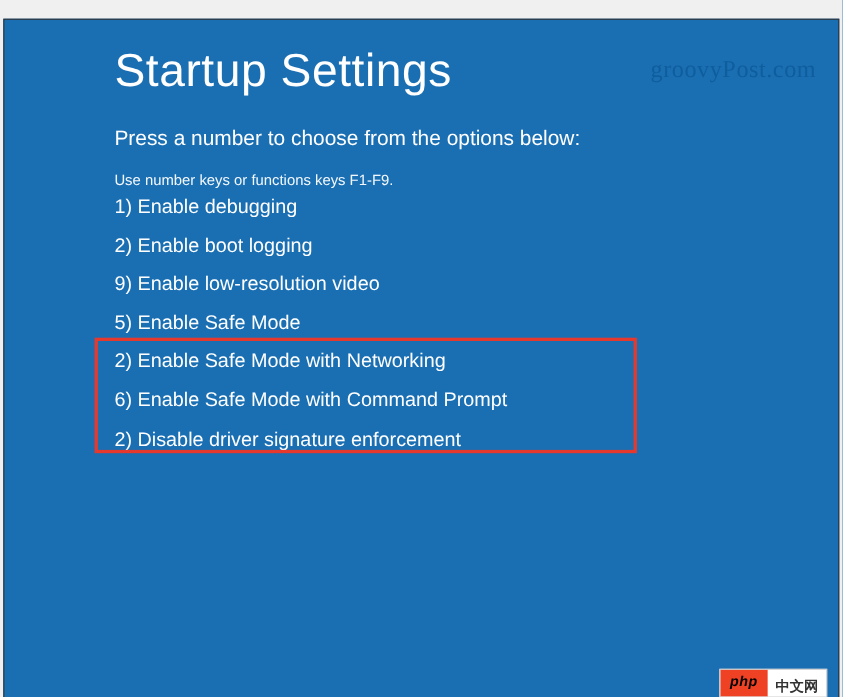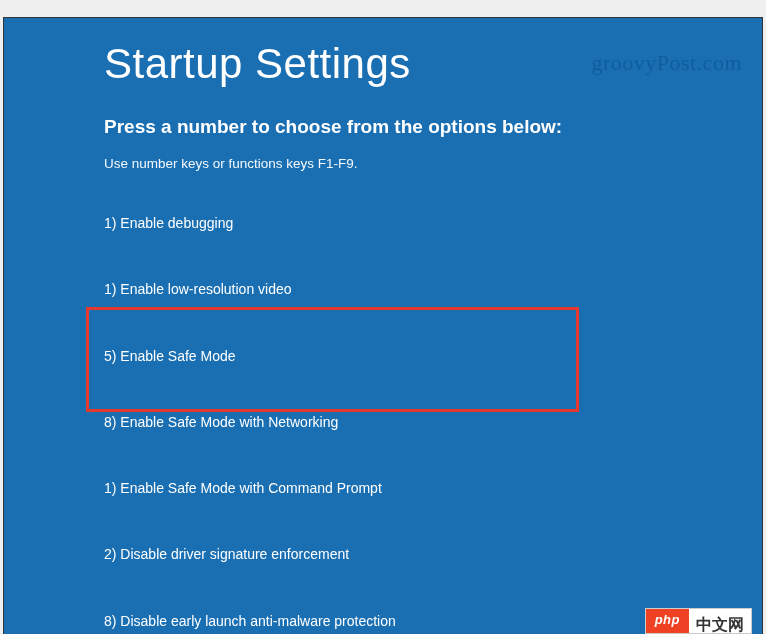--- a/index.html
+++ b/index.html
@@ -27,37 +27,36 @@
       overflow: hidden;
     }
     .title {
       font-size: 42px;
       font-weight: 200;
       letter-spacing: 0.5px;
       margin-bottom: 28px;
     }
     .subtitle {
       font-size: 19px;
-      font-weight: 700;
+      font-weight: 400;
       margin-bottom: 18px;
     }
     .hint {
       font-size: 13.5px;
       font-weight: 300;
       opacity: 0.95;
     }
     .options {
       list-style: none;
     }
     .options li {
-      font-size: 14px;
+      font-size: 18px;
       font-weight: 300;
       line-height: 1.95;
       white-space: nowrap;
-      margin-top: 39px;
     }
     .highlight-box {
       position: absolute;
       border: 3px solid #e6392e;
       pointer-events: none;
       left: 82px;
       top: 289px;
       width: 493px;
       height: 105px;
     }
@@ -88,53 +87,53 @@
       display: flex;
       align-items: stretch;
       height: 26px;
       border: 1px solid #ccc;
       background: #fff;
       font-size: 13px;
       font-weight: bold;
     }
     .watermark-php .php-left {
       background: #ef4123;
-      color: #ffffff;
+      color: #000000;
       font-style: italic;
       padding: 3px 9px 2px 9px;
       font-family: Arial, sans-serif;
       letter-spacing: 0.5px;
     }
     .watermark-php .php-right {
       background: #fff;
       color: #333;
       padding: 6px 7px 2px 7px;
       font-family: Arial, sans-serif;
-      font-size: 16px;
+      font-size: 13px;
     }
   </style>
 </head>
 <body>
 
 <div class="frame">
 
   <h1 class="title">Startup Settings</h1>
 
   <div class="subtitle">Press a number to choose from the options below:</div>
 
   <div class="hint">Use number keys or functions keys F1-F9.</div>
 
   <ul class="options">
     <li>1) Enable debugging</li>
-    <li>1) Enable low-resolution video</li>
+    <li>2) Enable boot logging</li>
+    <li>9) Enable low-resolution video</li>
     <li>5) Enable Safe Mode</li>
-    <li>8) Enable Safe Mode with Networking</li>
-    <li>1) Enable Safe Mode with Command Prompt</li>
+    <li>2) Enable Safe Mode with Networking</li>
+    <li>6) Enable Safe Mode with Command Prompt</li>
     <li>2) Disable driver signature enforcement</li>
-    <li>8) Disable early launch anti-malware protection</li>
   </ul>
 
   <div class="highlight-box"></div>
 
 
   <div class="watermark-gp">groovyPost.com</div>
 
   <div class="watermark-php">
     <span class="php-left">php</span>
     <span class="php-right">中文网</span>

